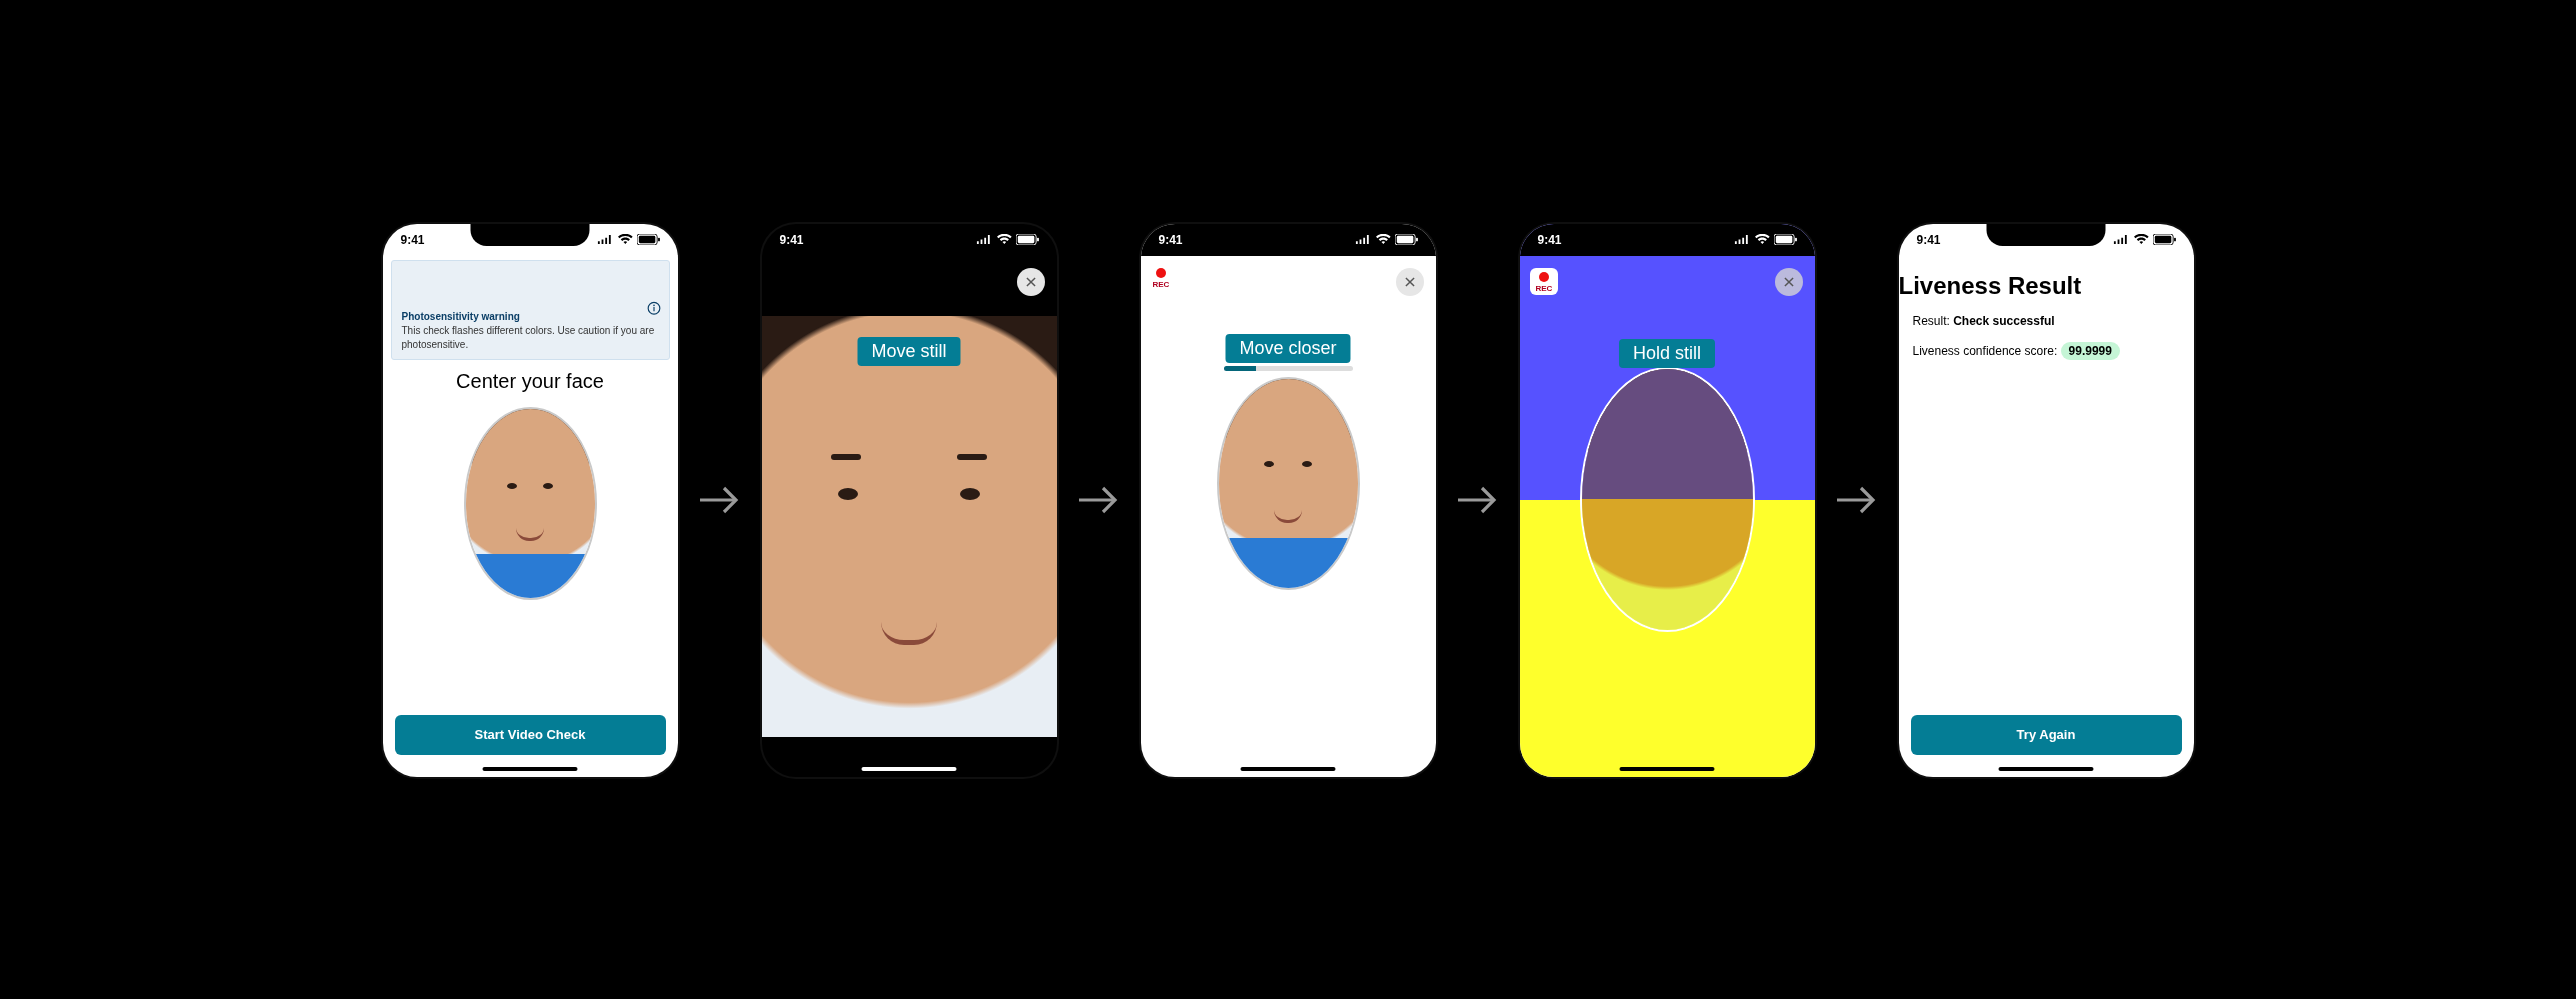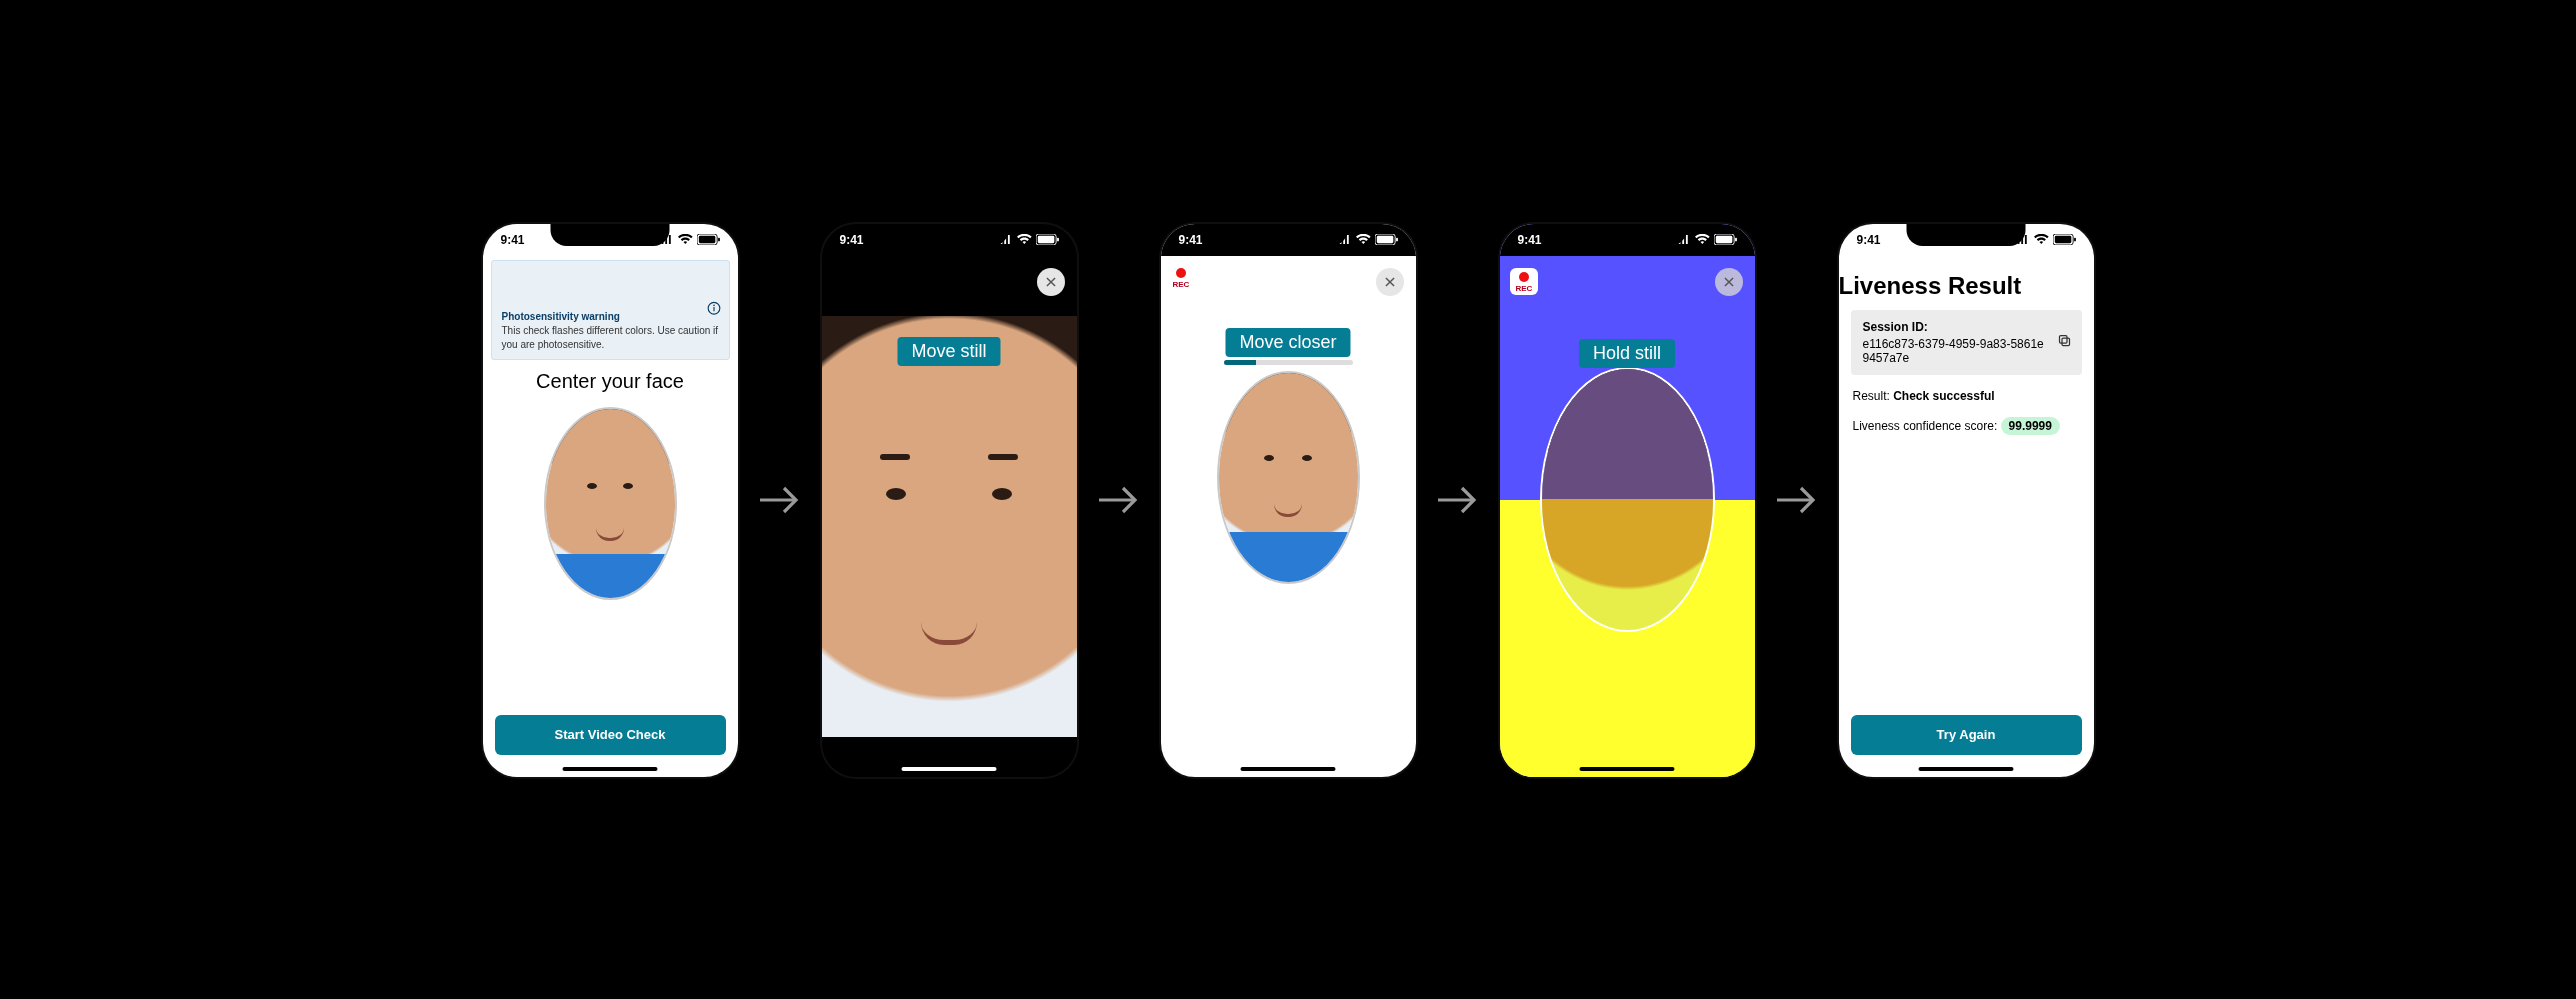--- a/index.html
+++ b/index.html
@@ -19,20 +19,21 @@
     display:flex;align-items:center;justify-content:center;gap:18px;
   }
   .arrow{color:#9a9a9a;display:flex;align-items:center;}
   .arrow svg{width:48px;height:48px;stroke:#9a9a9a;}
 
   .phone{
     width:255px;height:553px;position:relative;
     border-radius:34px;background:#fff;overflow:hidden;
     box-shadow:0 0 0 2px rgba(255,255,255,0.06);
     flex:0 0 auto;
+    padding-left:40px;
   }
   .phone.black{background:#000;}
   .notch{
     position:absolute;top:0;left:50%;transform:translateX(-50%);
     width:119px;height:22px;background:#000;
     border-bottom-left-radius:16px;border-bottom-right-radius:16px;z-index:30;
   }
   .statusbar{
     position:absolute;top:0;left:0;right:0;height:32px;z-index:25;
     display:flex;justify-content:space-between;align-items:center;
@@ -272,21 +273,21 @@
     <div class="rec">
       <div class="dot"></div>
       <span>REC</span>
     </div>
     <div class="close-btn">
       <svg viewBox="0 0 24 24" fill="none" stroke-width="2.5">
           <line x1="5" y1="5" x2="19" y2="19"></line>
           <line x1="19" y1="5" x2="5" y2="19"></line>
         </svg>
     </div>
-    <div class="screen" style="top:66px;">
+    <div class="screen" style="top:72px;">
       <div class="pill" style="top:38px;">Move closer</div>
       <div style="height:68px"></div>
       <div class="progress">
           <div></div>
         </div>
       <div class="oval-wrap">
         <div class="oval" style="width:139px;height:209px;">
           <div class="face">
             <div class="eye l"></div>
               <div class="eye r"></div>
@@ -369,30 +370,20 @@
           </svg>
         <svg viewBox="0 0 25 12">
             <rect x="0" y="0" width="22" height="12" rx="3" fill="none" stroke="currentColor"></rect>
             <rect x="2" y="2" width="18" height="8" rx="1.5" fill="currentColor"></rect>
             <rect x="23" y="4" width="2" height="4" rx="1" fill="currentColor"></rect>
           </svg>
       </span>
     </div>
     <div class="screen">
       <div class="res-title">Liveness Result</div>
-      <div class="sess-box">
-        <span class="lab">Session ID:</span>
-        <span style="word-break:break-all;">e116c873-6379-4959-9a83-5861e9457a7e</span>
-        <span class="copy">
-          <svg width="15" height="15" viewBox="0 0 24 24" fill="none" stroke="#333" stroke-width="2">
-              <rect x="8" y="8" width="12" height="12" rx="2"></rect>
-              <rect x="4" y="4" width="12" height="12" rx="2"></rect>
-            </svg>
-        </span>
-      </div>
       <div class="kv">
         <span>Result:</span>
         <b>Check successful</b>
       </div>
       <div class="kv">
         <span>Liveness confidence score:</span>
         <span class="score">99.9999</span>
       </div>
       <button class="cta">Try Again</button>
     </div>

